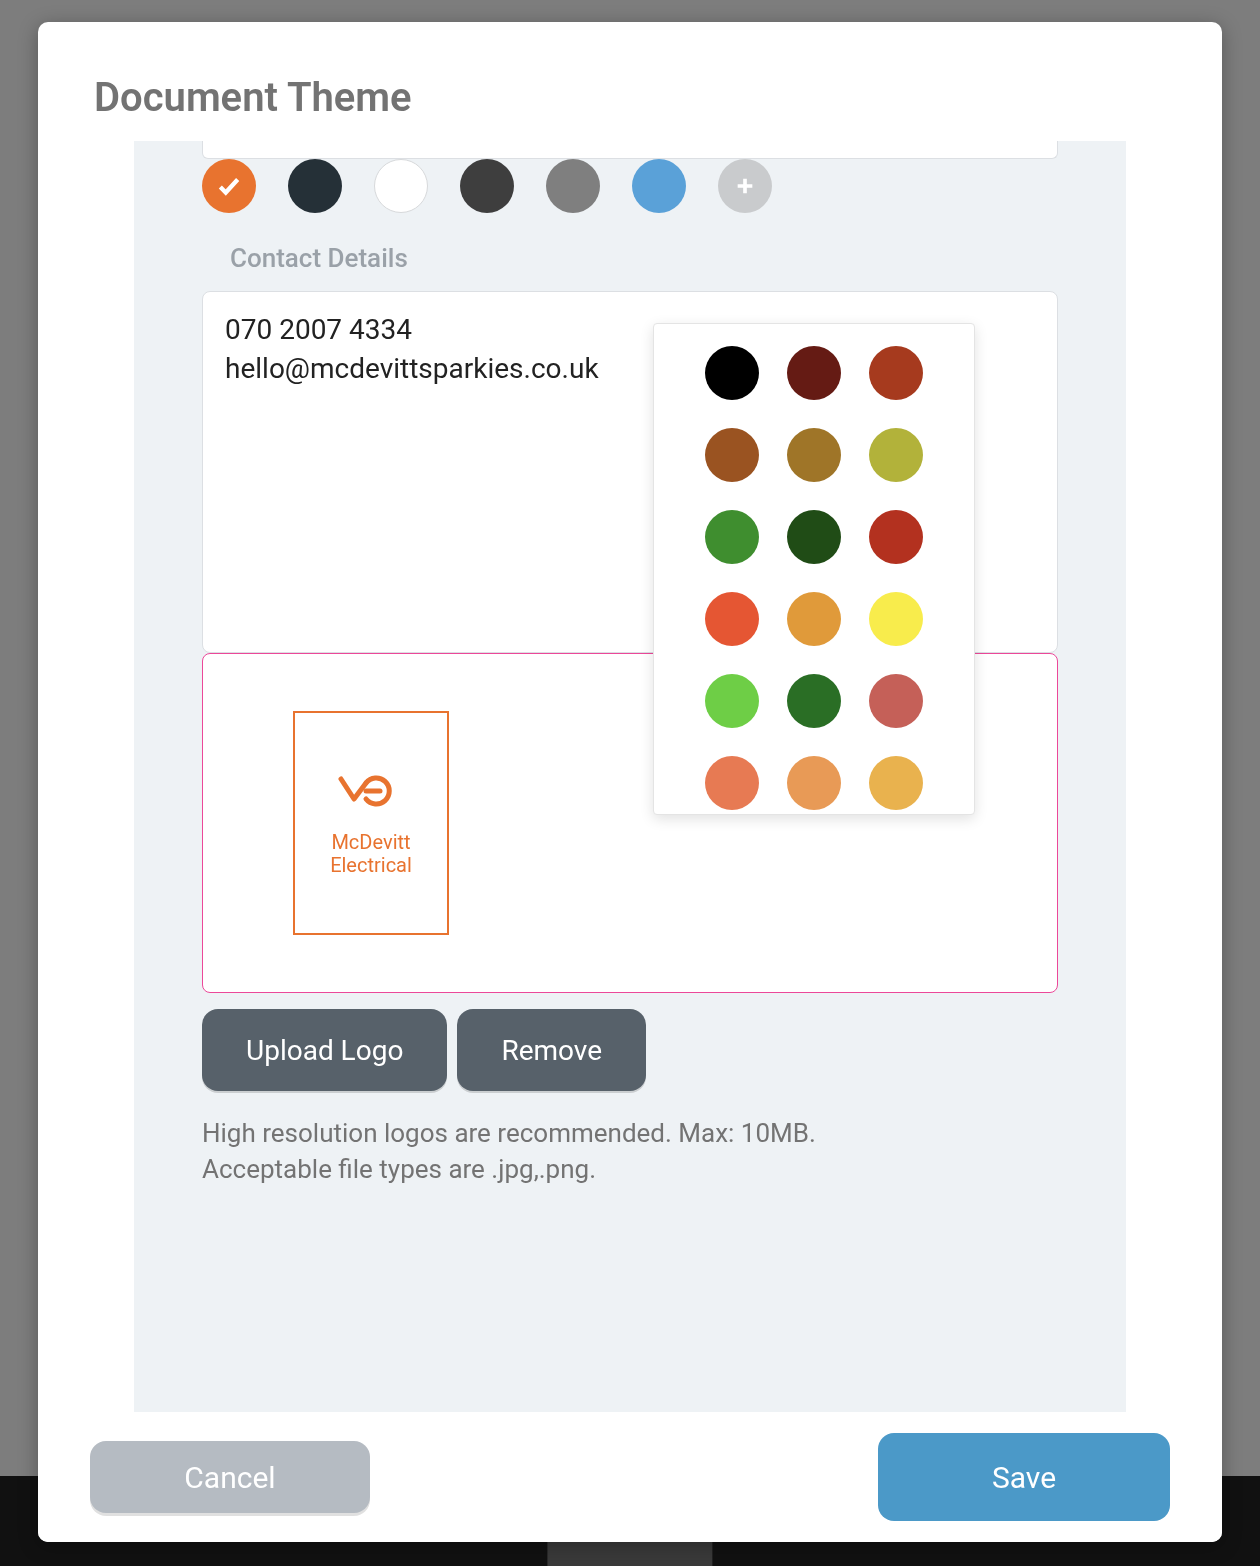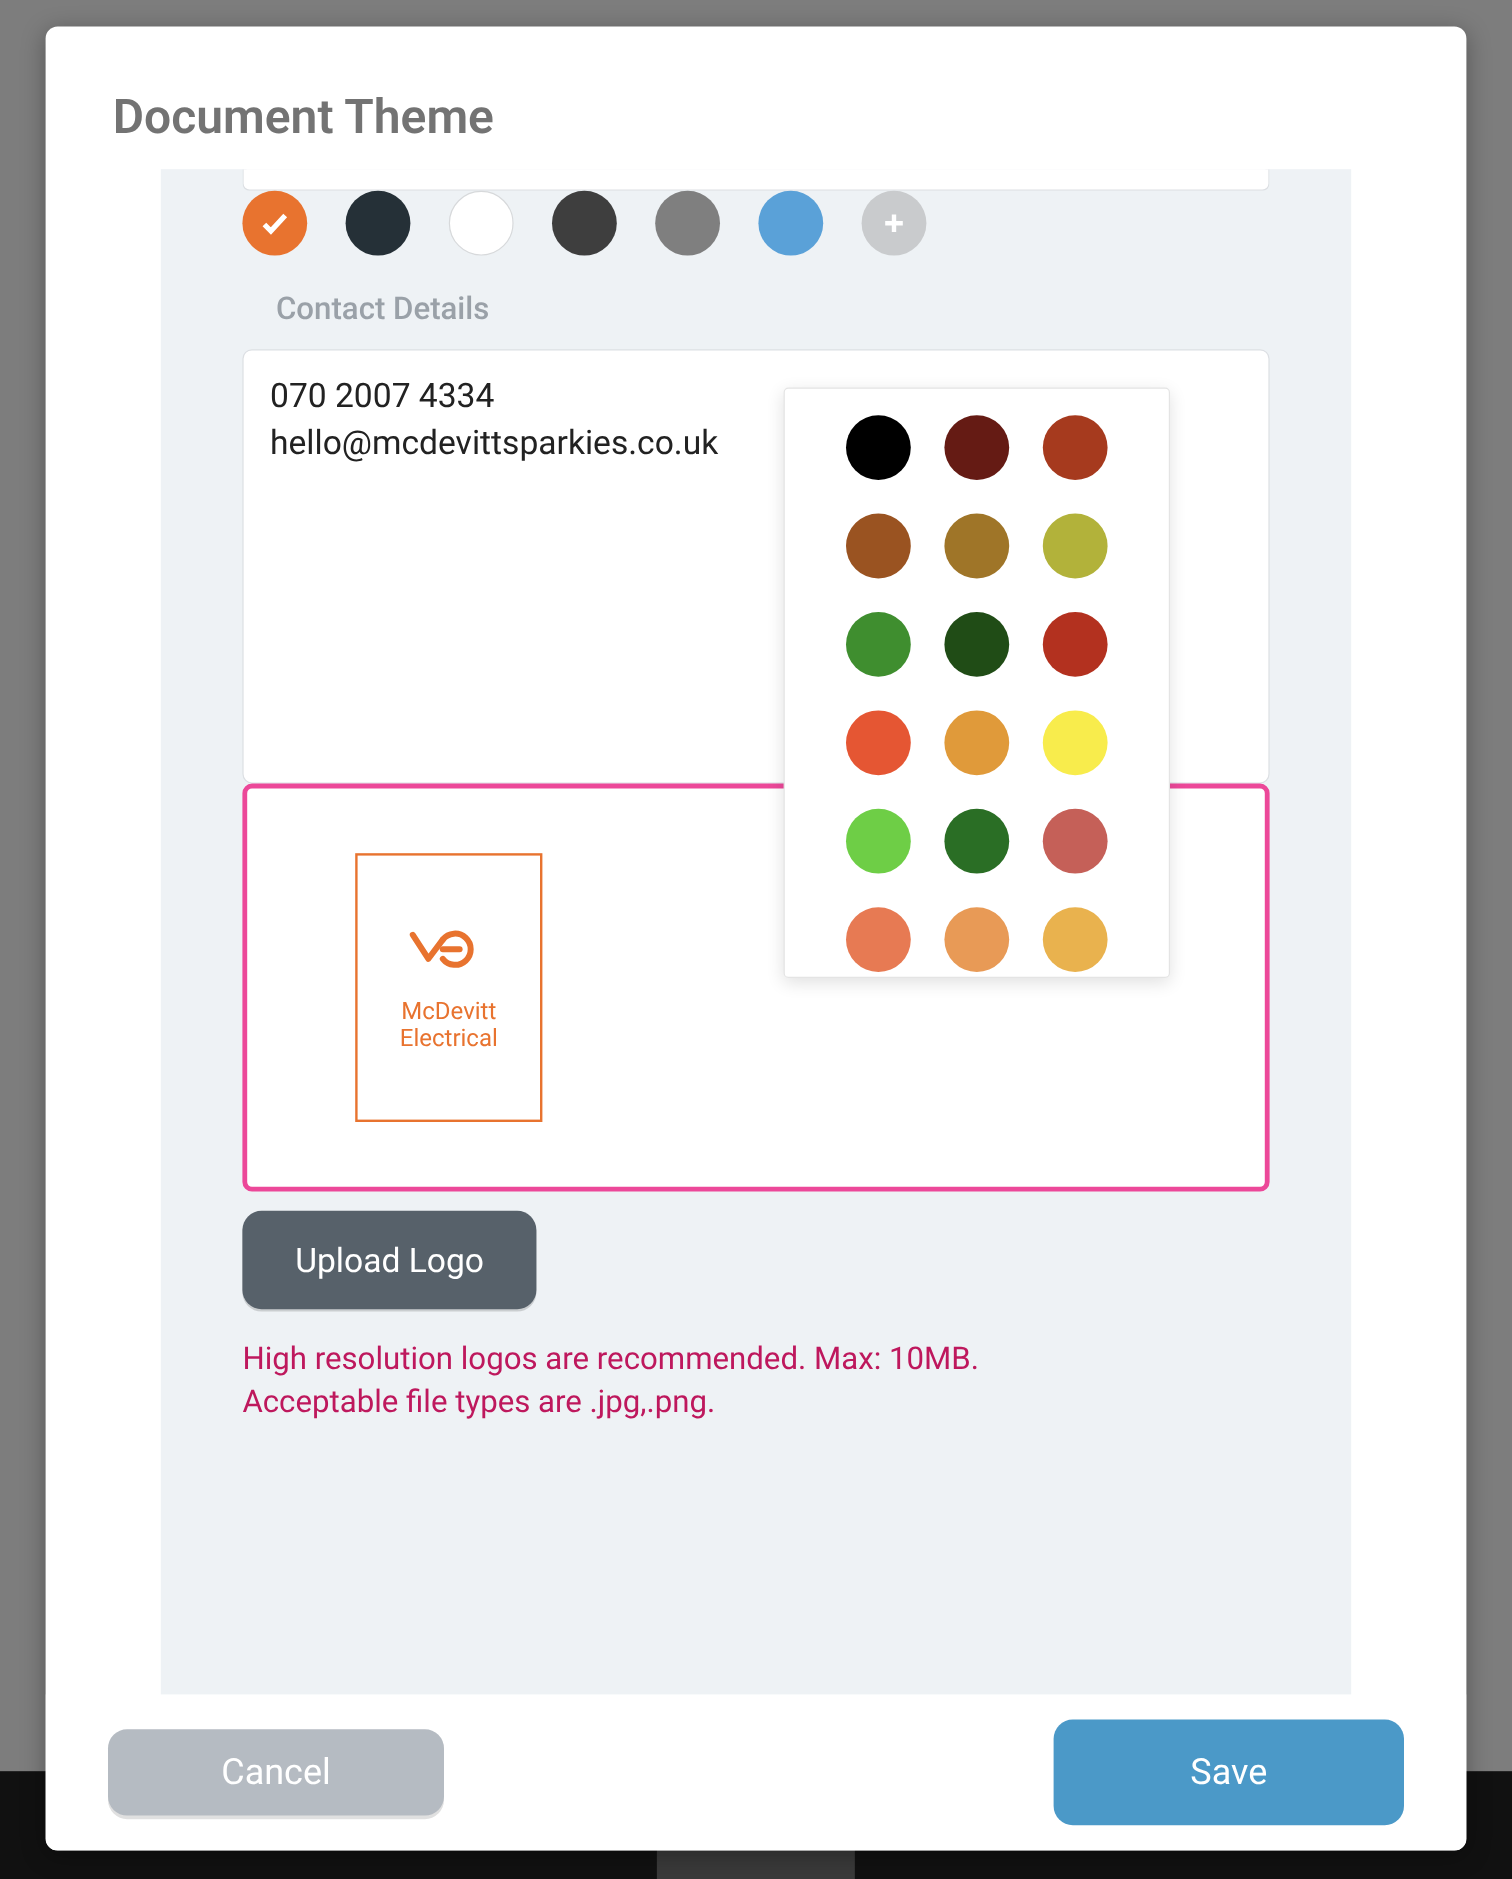--- a/index.html
+++ b/index.html
@@ -115,21 +115,21 @@
     border-radius: 8px;
     height: 362px;
     padding: 18px 22px;
     font-size: 28px;
     color: #222;
     line-height: 1.4;
     white-space: pre-line;
   }
   .logo-box {
     background: #fff;
-    border: 4px solid #ec4899;
+    border: 1px solid #ec4899;
     border-radius: 8px;
     height: 340px;
     display: flex;
     align-items: center;
     padding-left: 90px;
   }
   .logo-frame {
     width: 156px;
     height: 224px;
     border: 2px solid #e8732f;
@@ -164,21 +164,21 @@
   }
   .btn.dark {
     background: #57616a;
     height: 82px;
     padding: 0 44px;
     box-shadow: 0 2px 0 rgba(0,0,0,0.15);
   }
   .hint {
     margin-top: 24px;
     font-size: 26px;
-    color: #be185d;
+    color: #737373;
     line-height: 1.4;
   }
   .modal-footer {
     height: 130px;
     background: #fff;
     display: flex;
     align-items: center;
     justify-content: space-between;
     padding: 0 52px;
   }
@@ -269,20 +269,21 @@
             <line x1="30" y1="22" x2="44" y2="22" stroke="#e8732f" stroke-width="5" stroke-linecap="round"></line>
           </svg>
         </div>
         <div class="logo-text" style="white-space:pre-line;">McDevitt
 Electrical</div>
       </div>
     </div>
 
     <div class="btn-row">
       <button class="btn dark">Upload Logo</button>
+      <button class="btn dark">Remove</button>
     </div>
 
     <div class="hint">
       <div>High resolution logos are recommended. Max: 10MB.</div>
       <div>Acceptable file types are .jpg,.png.</div>
     </div>
 
     <div class="color-popover">
       <div class="color-grid" id="color-grid">
           <div class="pal-swatch" style="background: rgb(0, 0, 0);"></div>

